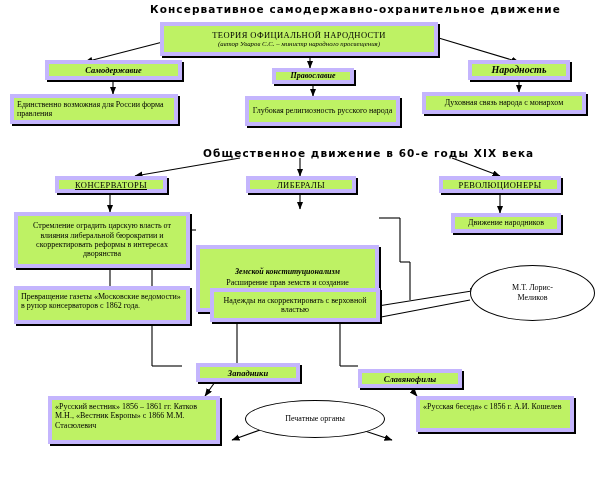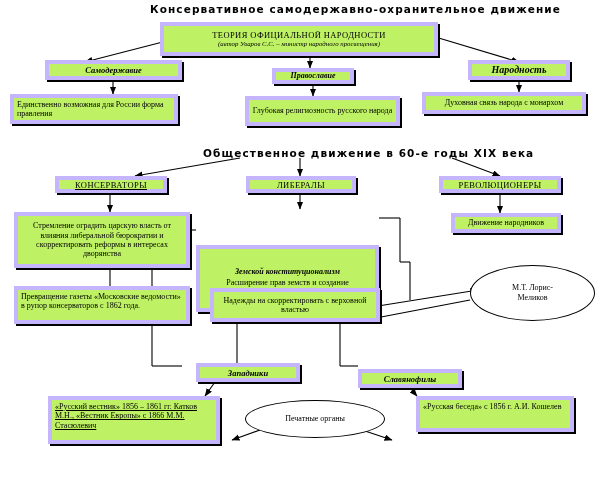--- a/index.html
+++ b/index.html
@@ -208,21 +208,21 @@
     <span class="txt">Меликов</span>
   </div>
 
   <div class="box sh" style="left:196px; top:363px; width:104px; height:19px;">
     <span class="txt bolditalic" style="font-size:8.5px;">Западники</span>
   </div>
   <div class="box sh" style="left:358px; top:369px; width:104px; height:19px;">
     <span class="txt bolditalic" style="font-size:8.5px;">Славянофилы</span>
   </div>
 
-  <div class="box sh topleft" style="left:48px; top:396px; width:172px; height:48px;text-decoration:underline;">
+  <div class="box sh topleft" style="left:48px; top:396px; width:172px; height:48px;">
     <span class="txt">«Русский вестник» 1856 – 1861 гг. Катков М.Н., «Вестник Европы» с 1866 М.М. Стасюлевич</span>
   </div>
   <div class="box sh topleft" style="left:416px; top:396px; width:158px; height:36px;">
     <span class="txt">«Русская беседа» с 1856 г. А.И. Кошелев</span>
   </div>
 
   <div class="ellipse" style="left:245px; top:400px; width:140px; height:38px;">
     <span class="txt">Печатные органы</span>
   </div>
 

